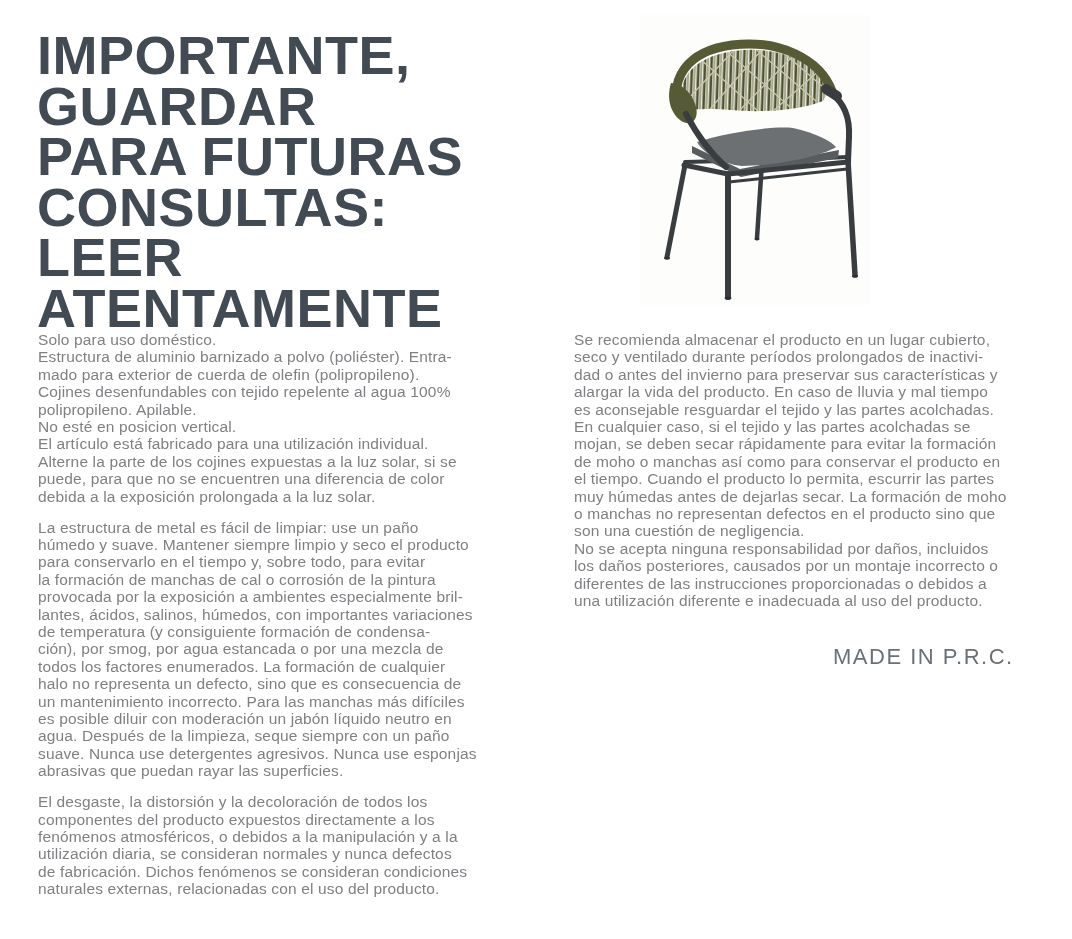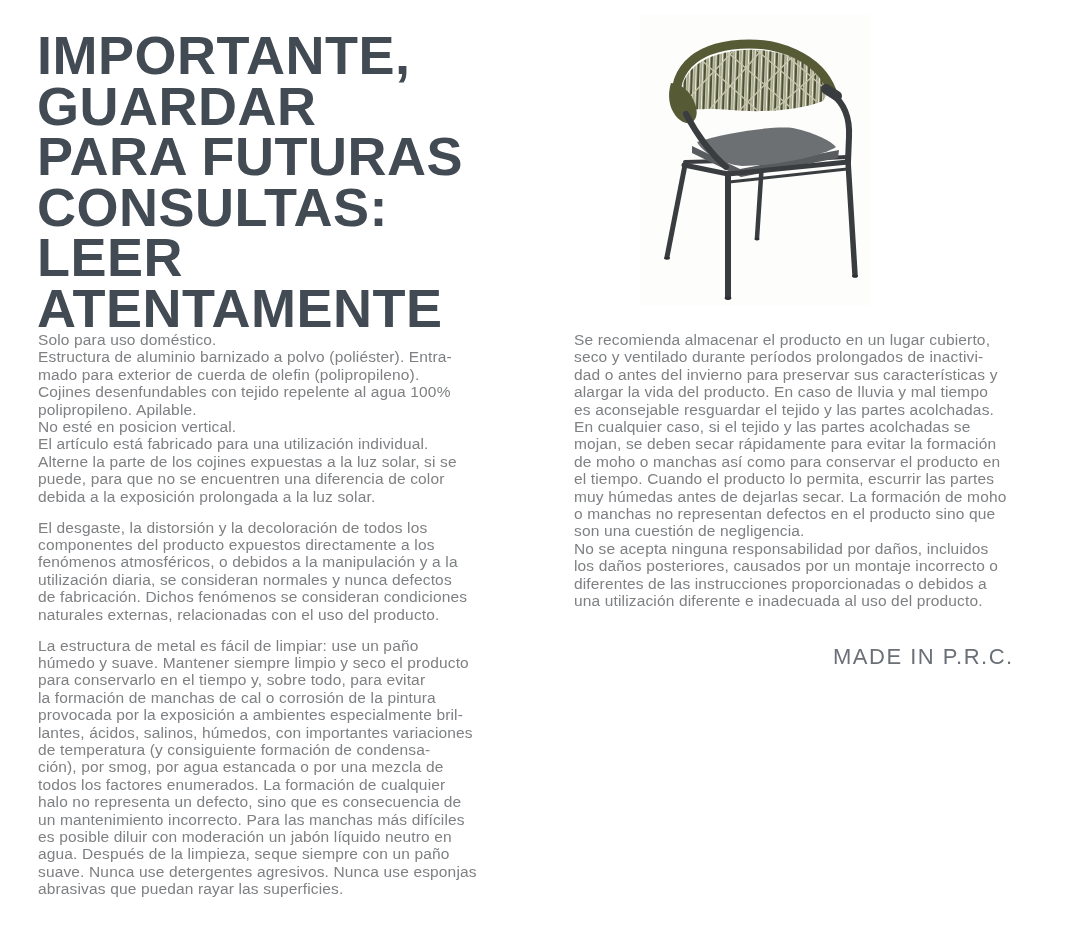--- a/index.html
+++ b/index.html
@@ -122,41 +122,41 @@
     <p>Solo para uso doméstico.
 Estructura de aluminio barnizado a polvo (poliéster). Entra-
 mado  para exterior de cuerda de olefin (polipropileno).
 Cojines desenfundables con tejido repelente al agua 100%
 polipropileno. Apilable.
 No esté en posicion vertical.
 El artículo está fabricado para una utilización individual.
 Alterne la parte de los cojines expuestas a la luz solar, si se
 puede, para que no se encuentren una diferencia de color
 debida a la exposición prolongada a la luz solar.</p>
-    <p>El desgaste,  la distorsión y la decoloración de todos los
-componentes del producto expuestos directamente a los
-fenómenos atmosféricos, o debidos a la manipulación y a la
-utilización diaria, se consideran normales y nunca defectos
-de fabricación. Dichos fenómenos se consideran condiciones
-naturales externas, relacionadas con el uso del producto.</p>
     <p>La estructura de metal es fácil de limpiar: use un paño
 húmedo y suave. Mantener siempre limpio y seco el producto
 para conservarlo en el tiempo y, sobre todo, para evitar
 la formación de manchas de cal o corrosión de la pintura
 provocada por la exposición a ambientes especialmente bril-
 lantes, ácidos, salinos, húmedos, con importantes variaciones
 de temperatura (y consiguiente formación de condensa-
 ción), por smog, por agua estancada o por una mezcla de
 todos los factores enumerados. La formación de cualquier
 halo no representa un defecto, sino que es consecuencia de
 un mantenimiento incorrecto. Para las manchas más difíciles
 es posible diluir con moderación un jabón líquido neutro en
 agua. Después de la limpieza, seque siempre con un paño
 suave. Nunca use detergentes agresivos. Nunca use esponjas
 abrasivas que puedan rayar las superficies.</p>
+    <p>El desgaste,  la distorsión y la decoloración de todos los
+componentes del producto expuestos directamente a los
+fenómenos atmosféricos, o debidos a la manipulación y a la
+utilización diaria, se consideran normales y nunca defectos
+de fabricación. Dichos fenómenos se consideran condiciones
+naturales externas, relacionadas con el uso del producto.</p>
   </div>
 
   <div class="col col-right">
     <p>Se recomienda almacenar el producto en un lugar cubierto,
 seco y ventilado durante períodos prolongados de inactivi-
 dad o antes del invierno para preservar sus características y
 alargar la vida del producto. En caso de lluvia y mal tiempo
 es aconsejable resguardar el tejido y las partes acolchadas.
 En cualquier caso, si el tejido y las partes acolchadas se
 mojan, se deben secar rápidamente para evitar la formación

